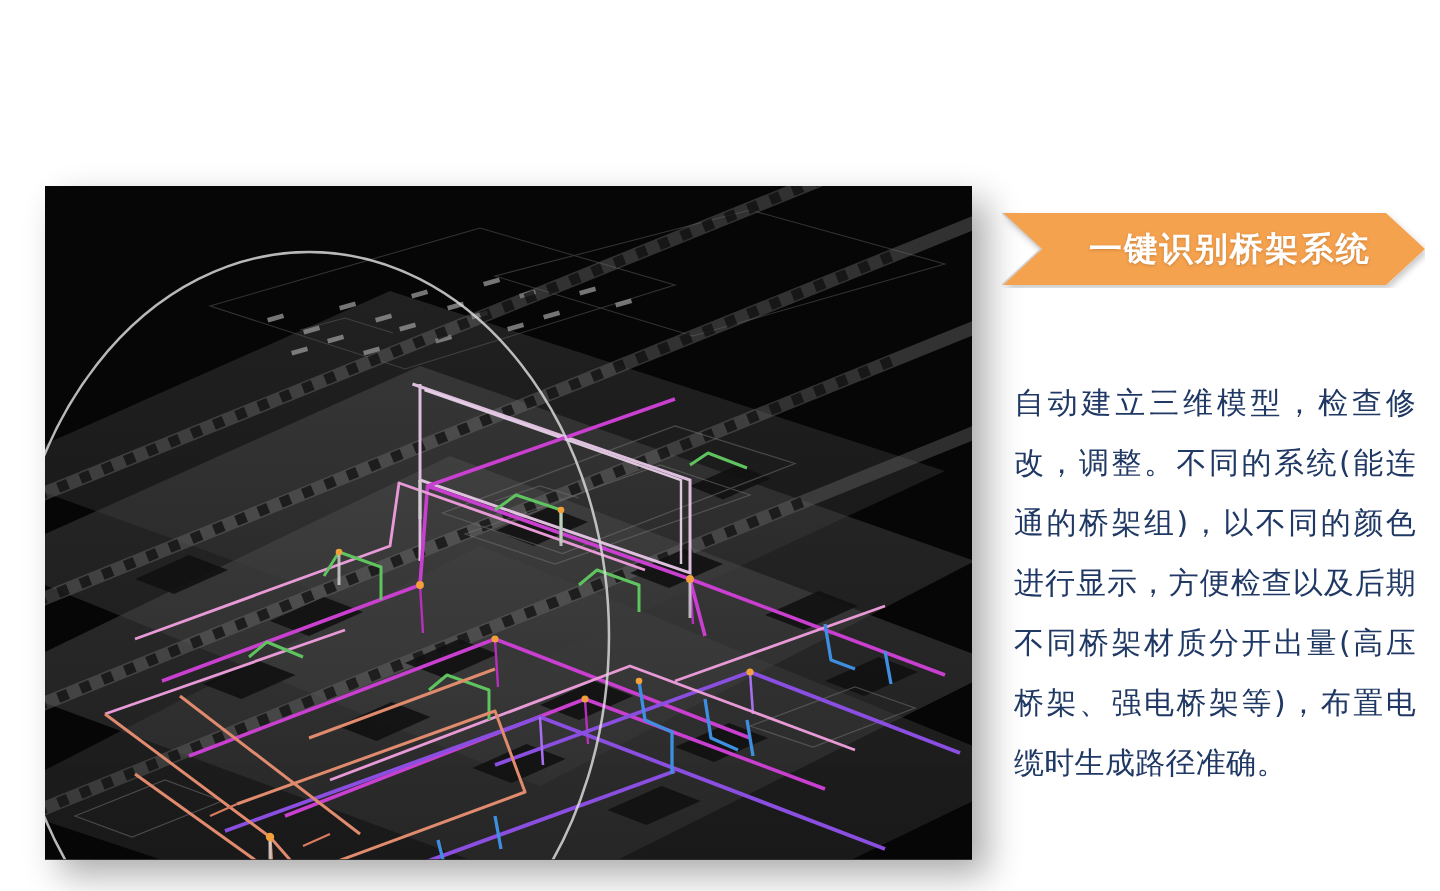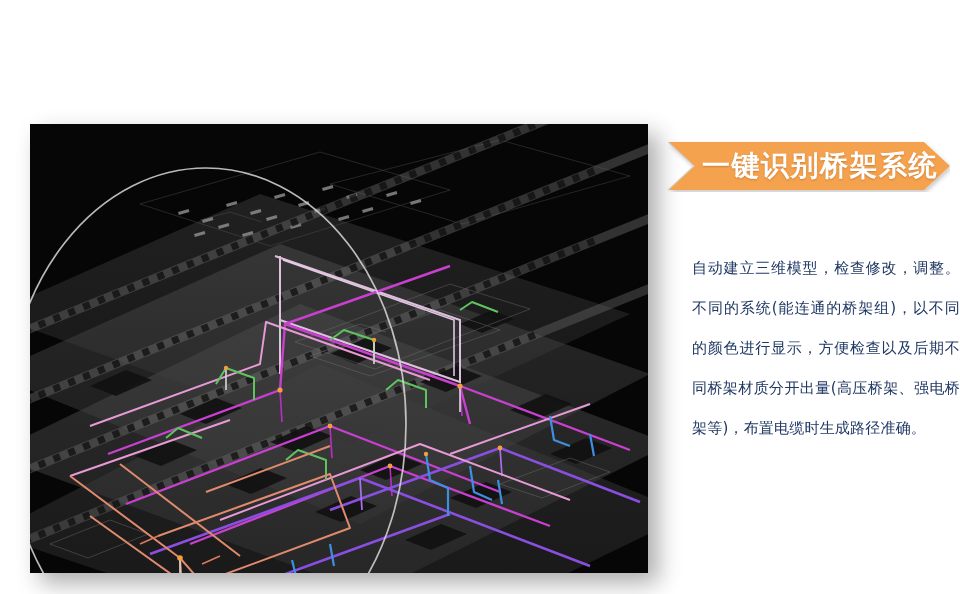--- a/index.html
+++ b/index.html
@@ -43,35 +43,34 @@
 
   
   .banner-wrap{
     position:absolute;left:668px;top:140px;width:282px;height:52px;
   }
   .banner-wrap svg{position:absolute;left:0;top:0;width:282px;height:52px;}
   .banner-text{
     position:absolute;left:0;top:0;width:282px;height:52px;
     display:flex;align-items:center;justify-content:center;
     padding-left:22px;box-sizing:border-box;
-    color:#ffffff;font-weight:bold;font-size:28px;letter-spacing:1.5px;
+    color:#ffffff;font-weight:bold;font-size:22px;letter-spacing:1.5px;
     text-shadow:0 1px 2px rgba(130,70,10,0.35);
     font-family:"DejaVu Sans","Liberation Sans",sans-serif;
     white-space:nowrap;
   }
 
   
   .body-copy{
     position:absolute;left:676px;top:248px;width:268px;
     color:#1f3864;
-    font-size:15px;line-height:40px;
+    font-size:20px;line-height:40px;
     font-family:"DejaVu Sans","Liberation Sans",sans-serif;
     letter-spacing:0.2px;
     text-align:justify;
-    margin-left:16px;
   }
   .body-copy p{margin:0;}
 </style>
 </head>
 <body>
 
 <div class="slide">
 
 
   <div class="cad-shadow"></div>

